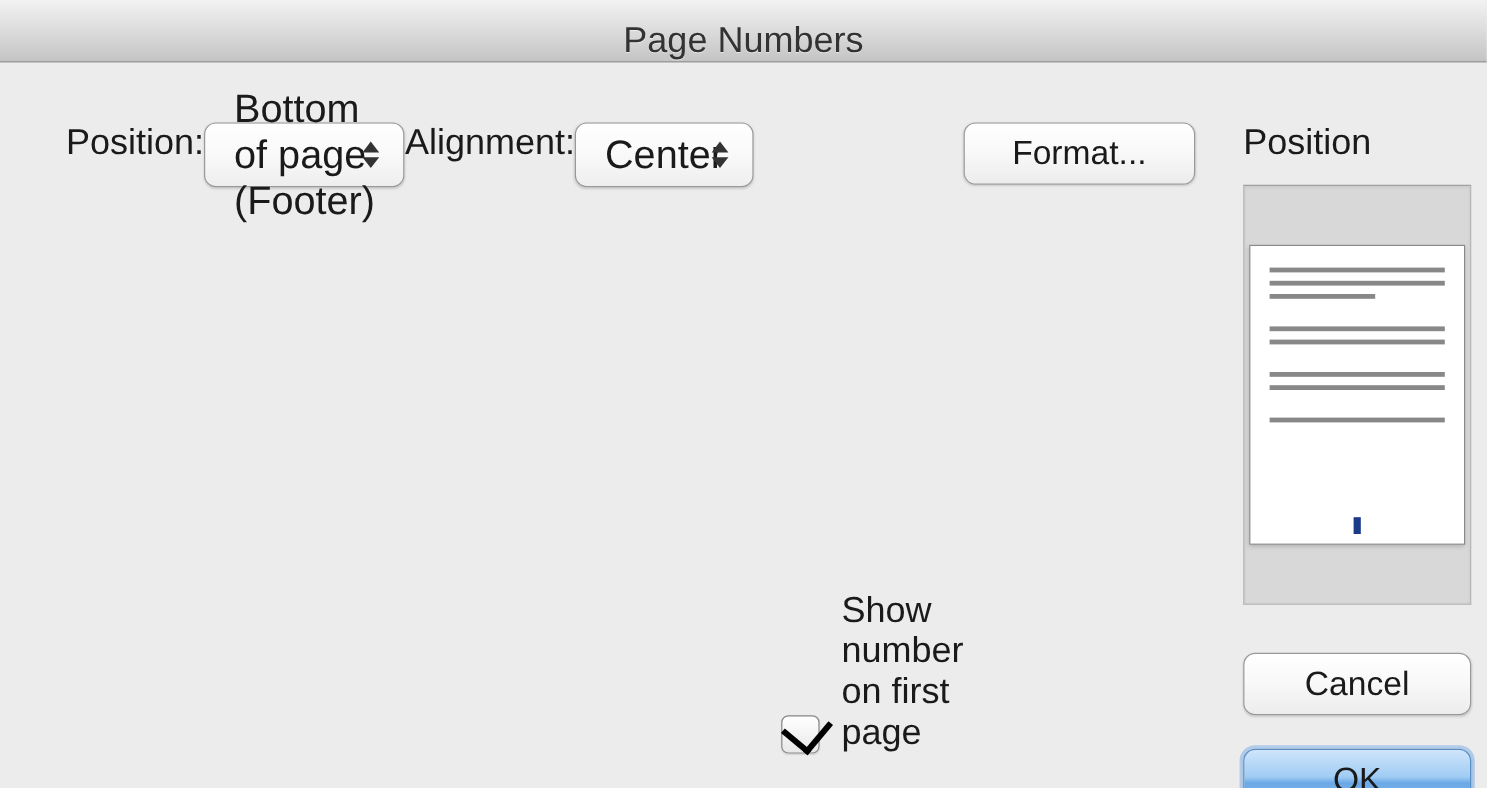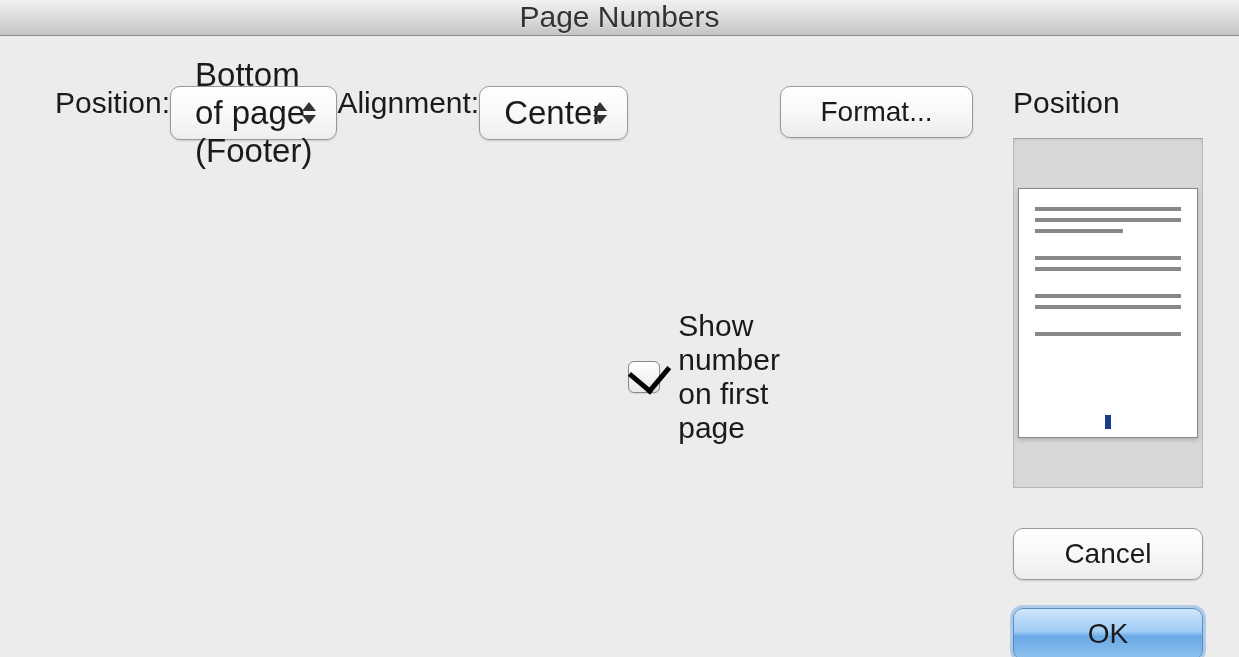--- a/index.html
+++ b/index.html
@@ -8,25 +8,25 @@
       padding: 0;
     }
     body {
       font-family: "Lucida Grande", "Helvetica Neue", Arial, sans-serif;
       background: #ececec;
       width: 1239px;
       height: 657px;
       overflow: hidden;
     }
     .titlebar {
-      height: 36px;
+      height: 52px;
       background: linear-gradient(to bottom, #f2f2f2 0%, #dcdcdc 50%, #c4c4c4 100%);
       border-bottom: 1px solid #8a8a8a;
       display: flex;
-      align-items: flex-start;
+      align-items: flex-end;
       justify-content: center;
       font-size: 30px;
       color: #333;
       text-shadow: 0 1px 0 rgba(255,255,255,0.5);
     }
     .content {
       padding: 50px 55px 40px 55px;
       display: flex;
       gap: 40px;
     }
@@ -89,24 +89,25 @@
       content: "";
       width: 0;
       height: 0;
       border-left: 7px solid transparent;
       border-right: 7px solid transparent;
       border-top: 9px solid #333;
       margin: 0 auto;
     }
     .checkbox-row {
       display: flex;
-      align-items: center;
+      align-items: flex-end;
       gap: 18px;
       margin-top: 56px;
       margin-bottom: 48px;
+      margin-left: 23px;
     }
     .checkbox {
       width: 32px;
       height: 32px;
       background: linear-gradient(to bottom, #fff, #e8e8e8);
       border: 1px solid #888;
       border-radius: 6px;
       box-shadow: inset 0 1px 0 rgba(255,255,255,0.6), 0 1px 1px rgba(0,0,0,0.1);
       position: relative;
       cursor: pointer;

